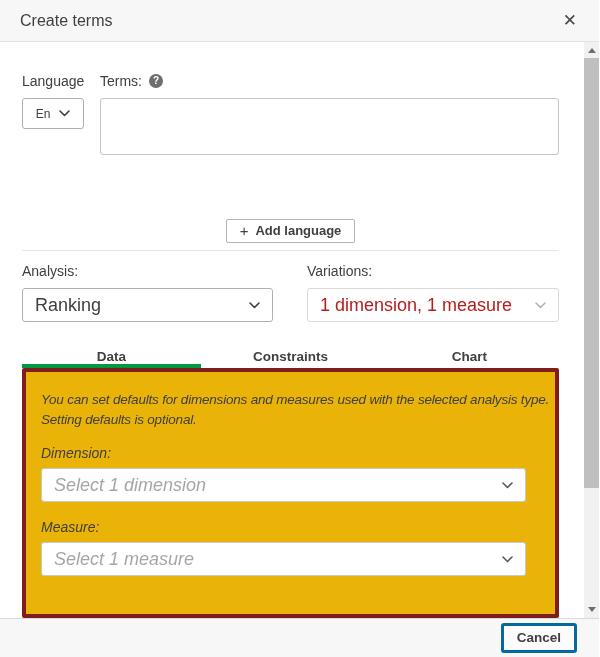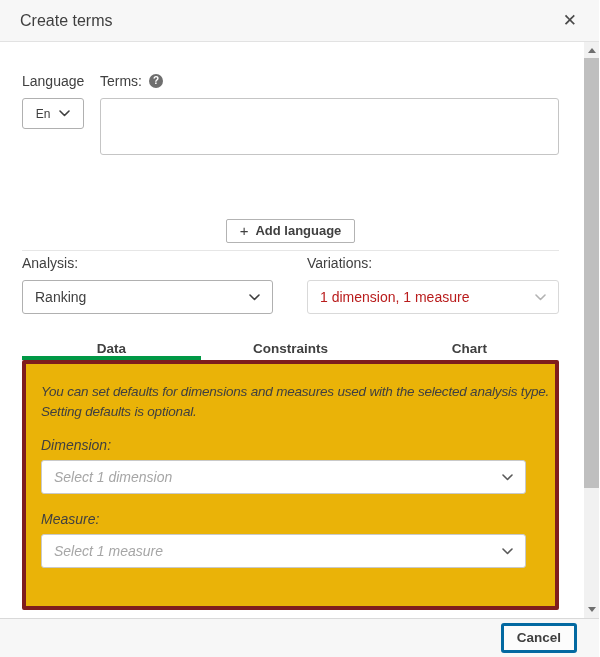--- a/index.html
+++ b/index.html
@@ -56,28 +56,28 @@
     display: inline-flex; align-items: center; gap: 7px;
     border: 1px solid #b3b3b3; border-radius: 2px; background: #fff;
     font-family: "Liberation Sans", sans-serif;
     font-size: 13px; font-weight: 700; color: #404040; padding: 3px 13px 4px 13px;
     cursor: pointer;
   }
   .plus-glyph { font-size: 15px; font-weight: 400; line-height: 1; }
 
   .section-divider { border: none; border-top: 1px solid #e6e6e6; margin-top: 7px; }
 
-  .analysis-row { display: flex; margin-top: 4px; }
+  .analysis-row { display: flex; margin-top: 12px; }
   .analysis-col { width: 251px; margin-right: 34px; flex: 0 0 auto; }
   .variations-col { flex: 1; }
   .field-label { display: block; margin-bottom: 9px; }
   .select-box {
     height: 30px; border: 1px solid #b0b0b0; border-radius: 3px; background: #fff;
     display: flex; align-items: center; justify-content: space-between;
-    padding: 16px 12px; font-size: 14px; cursor: pointer;
+    padding: 16px 12px; font-size: 18px; cursor: pointer;
   }
   .select-box.disabled {
     border-color: #d9d9d9; color: #b91c1c; cursor: default; background: #fff;
   }
   .select-box.placeholder-style { border-color: #c9c9c9; color: #a6a6a6; }
 
   
   .tabs { display: flex; margin-top: 27px; }
   .tab {
     flex: 1; text-align: center; font-size: 13.5px; font-weight: 700;

